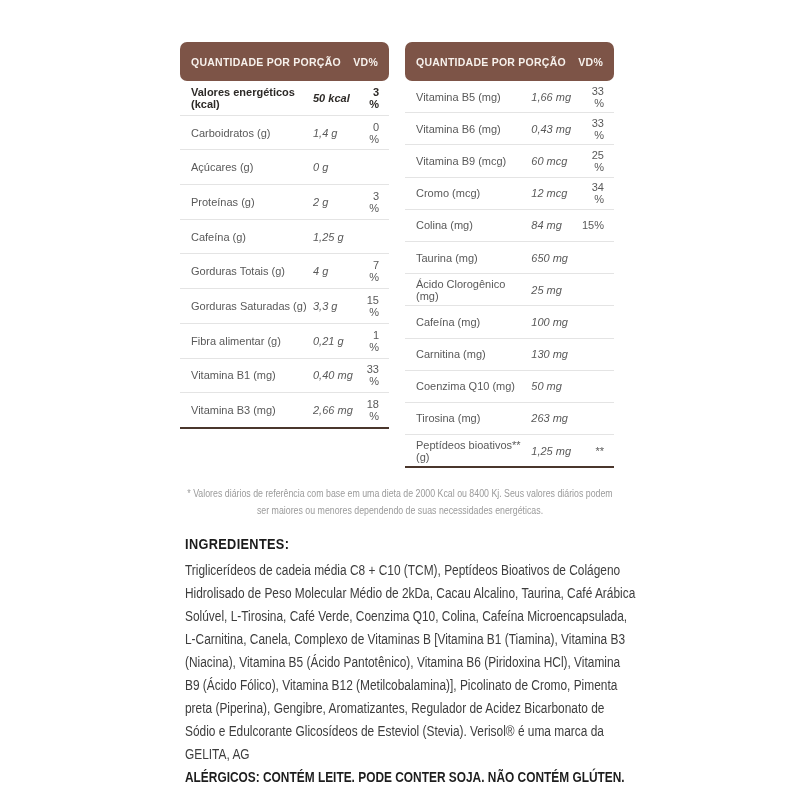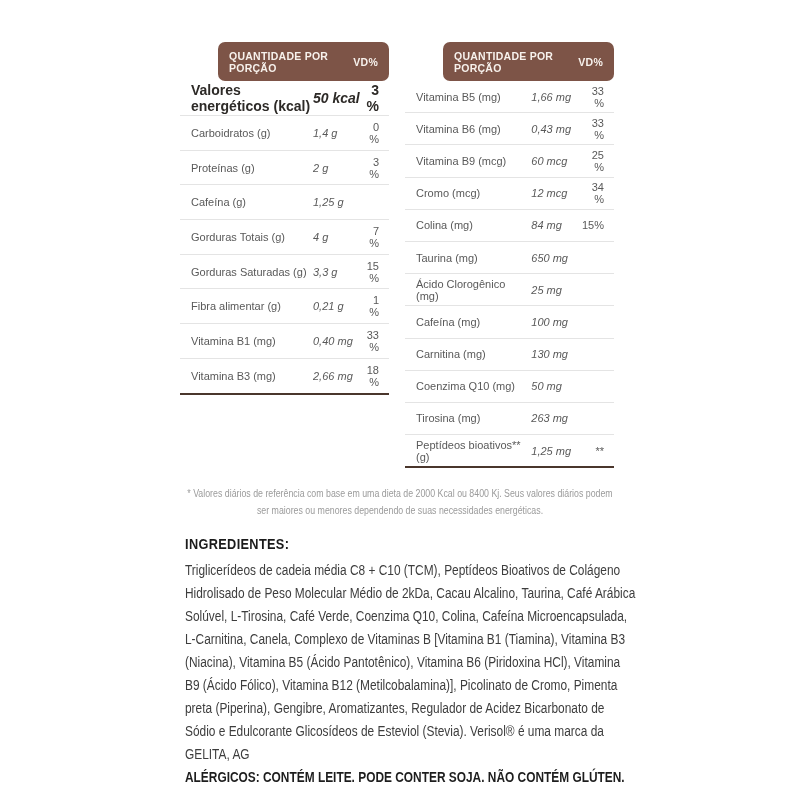--- a/index.html
+++ b/index.html
@@ -8,33 +8,33 @@
     font-family:"Liberation Sans", sans-serif;
     -webkit-font-smoothing:antialiased;
   }
   .table-block{position:absolute;top:42px;width:209px;}
   .table-left{left:180px;}
   .table-right{left:405px;}
   .thead{
     height:39px;background:var(--header_bg,#7d5447);border-radius:7px;
     color:var(--header_text,#f7f1ec);display:flex;align-items:center;
     justify-content:space-between;padding:0 11px;box-sizing:border-box;
-    font-weight:bold;font-size:10.5px;letter-spacing:.25px;margin-left:38px;
+    font-weight:bold;font-size:10.5px;letter-spacing:.25px;
   }
   table{width:100%;border-collapse:collapse;border-bottom:2px solid var(--table_bottom_border,#4a362c);}
   td{
     font-size:11px;color:var(--row_text,#595959);vertical-align:middle;
   }
   tr:not(:last-child) td{border-bottom:1px solid var(--row_divider,#e4e4e4);}
   .table-left td{height:31.7px;}
   .table-right td{height:29.2px;}
   td:nth-child(1){padding-left:11px;}
   td:nth-child(2){text-align:left;font-style:italic;}
   td:nth-child(3){text-align:right;padding-right:10px;}
-  tr.bold td{font-weight:bold;color:var(--bold_row_text,#2d2a27);font-size:14px;}
+  tr.bold td{font-weight:bold;color:var(--bold_row_text,#2d2a27);font-size:11px;}
   .footnote{
     position:absolute;left:180px;top:485px;width:500px;
     transform:scaleX(0.88);transform-origin:left top;
     font-size:10px;line-height:17px;color:var(--footnote_text,#9b9b9b);
     text-align:center;margin:0;
   }
   .ingredients{
     position:absolute;left:185px;top:535px;width:530px;
     transform:scaleX(0.85);transform-origin:left top;
   }
@@ -64,20 +64,25 @@
           <td>Valores energéticos (kcal)</td>
           <td>50 kcal</td>
           <td>3 %</td>
         </tr>
         <tr>
           <td>Carboidratos (g)</td>
           <td>1,4 g</td>
           <td>0 %</td>
         </tr>
         <tr>
+          <td>Açúcares (g)</td>
+          <td>0 g</td>
+          <td></td>
+        </tr>
+        <tr>
           <td>Proteínas (g)</td>
           <td>2 g</td>
           <td>3 %</td>
         </tr>
         <tr>
           <td>Cafeína (g)</td>
           <td>1,25 g</td>
           <td></td>
         </tr>
         <tr>

